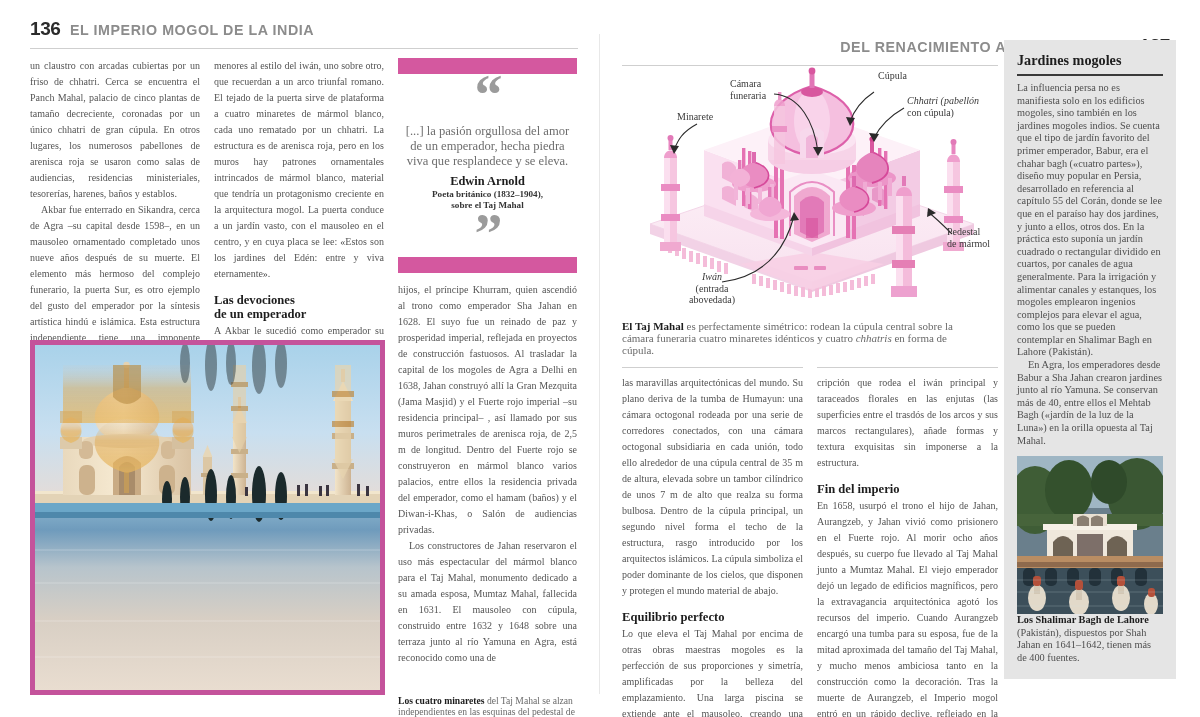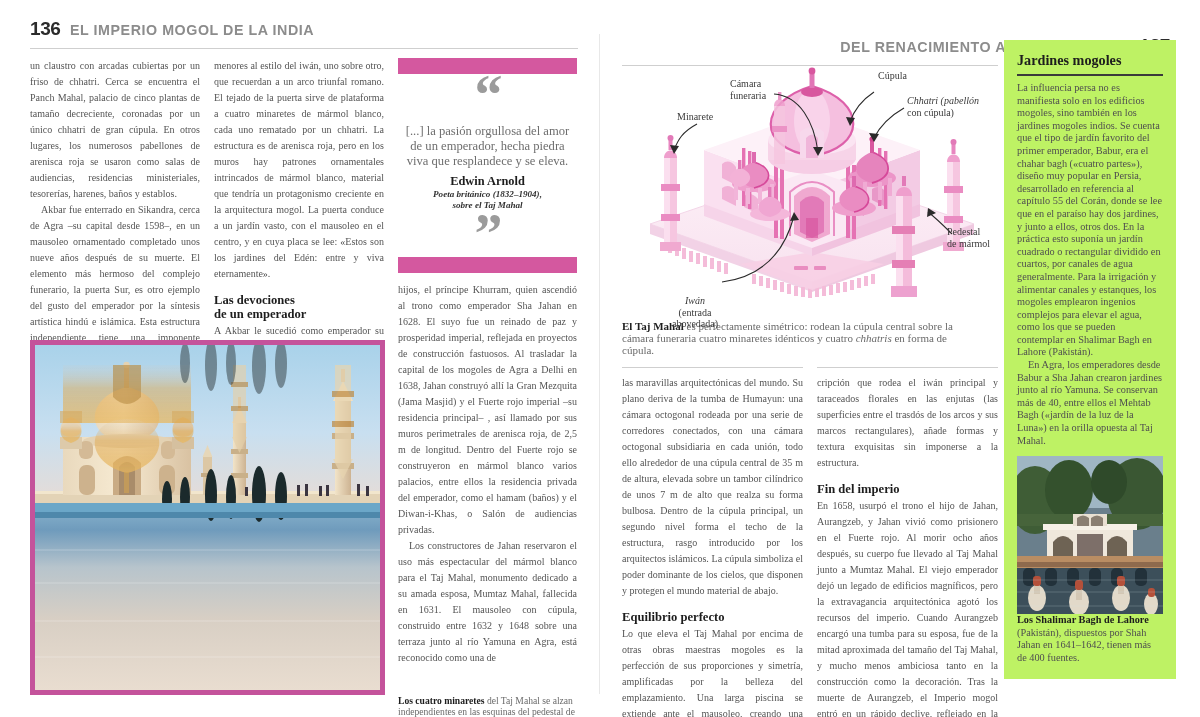--- a/index.html
+++ b/index.html
@@ -69,21 +69,21 @@
   .qtext{
     font-size:12.6px;line-height:15.2px;color:#6e6e6e;
     margin:6px 0 4px 0;
   }
   .qauthor{
     font-family:"Liberation Serif",serif;
     font-weight:bold;font-size:12.4px;color:#1d1d1d;line-height:14px;
   }
   .qrole{
     font-family:"Liberation Serif",serif;
-    font-weight:bold;font-size:9.1px;color:#333;line-height:11px;margin-top:1px;font-style:italic;
+    font-weight:bold;font-size:9.1px;color:#333;line-height:11px;margin-top:1px;
   }
 
   
   .photo-frame{
     border:5px solid #c4539b;
     margin-top:10px;
     box-sizing:border-box;
     position:relative;
     overflow:hidden;
   }
@@ -101,21 +101,21 @@
   .illus{width:100%;height:250px;position:relative;}
   .illus svg{display:block;}
   .illcap{
     font-size:11px;line-height:12.0px;color:#6a6a6a;margin-top:4px;width:358px;
   }
   .illcap b{color:#1d1d1d;font-weight:bold;}
   .illcap i{font-style:italic;}
 
   
   .sidebar{
-    width:172px;background:#bef264;padding:12px 13px 14px 13px;
+    width:172px;background:#e5e5e5;padding:12px 13px 14px 13px;
     box-sizing:border-box;position:absolute;right:24px;top:40px;
   }
   .sidebar h2{
     font-family:"Liberation Serif",serif;
     font-weight:bold;font-size:14.2px;color:#1d1d1d;margin:0 0 5px 0;
   }
   .sb-rule{height:2px;background:#3a3a3a;margin-bottom:6px;}
   .sidebar p{
     font-size:10.3px;line-height:12.6px;color:#4f4f4f;margin:0;text-align:left;
   }
@@ -544,21 +544,21 @@
         <span>Cúpula</span>
       </div>
       <div style="position:absolute;left:285px;top:29px;font-size:10px;line-height:11.5px;color:#3a3a3a;font-style:italic;">
         <span>Chhatri (pabellón</span><br>
         <span style="font-style:normal;">con cúpula)</span>
       </div>
       <div style="position:absolute;left:325px;top:160px;font-size:10px;line-height:11.5px;color:#3a3a3a;">
         <span>Pedestal</span><br>
         <span>de mármol</span>
       </div>
-      <div style="position:absolute;left:42px;top:205px;font-size:10px;line-height:11.5px;color:#3a3a3a;text-align:center;width:62px;margin-top:24px;">
+      <div style="position:absolute;left:59px;top:205px;font-size:10px;line-height:11.5px;color:#3a3a3a;text-align:center;width:62px;">
         <span style="font-style:italic;">Iwán</span><br>
         <span>(entrada</span><br>
         <span>abovedada)</span>
       </div>
     </div>
 
     <p class="illcap">
       <b>El Taj Mahal</b><span> es perfectamente simétrico: rodean la cúpula central sobre la cámara funeraria cuatro minaretes idénticos y cuatro </span><i>chhatris</i><span> en forma de cúpula.</span>
     </p>
 

